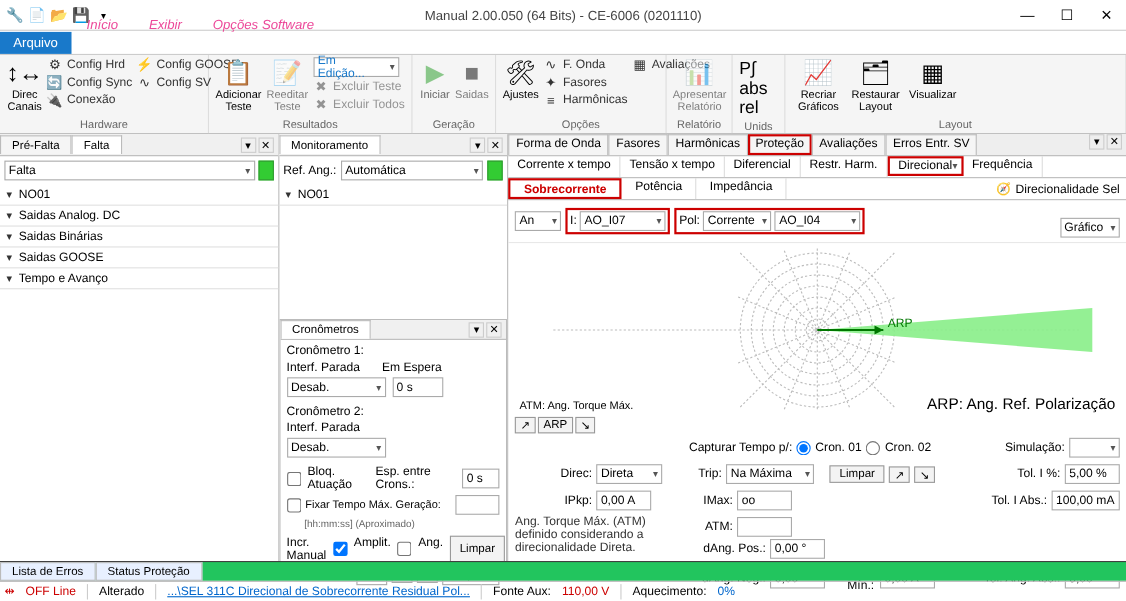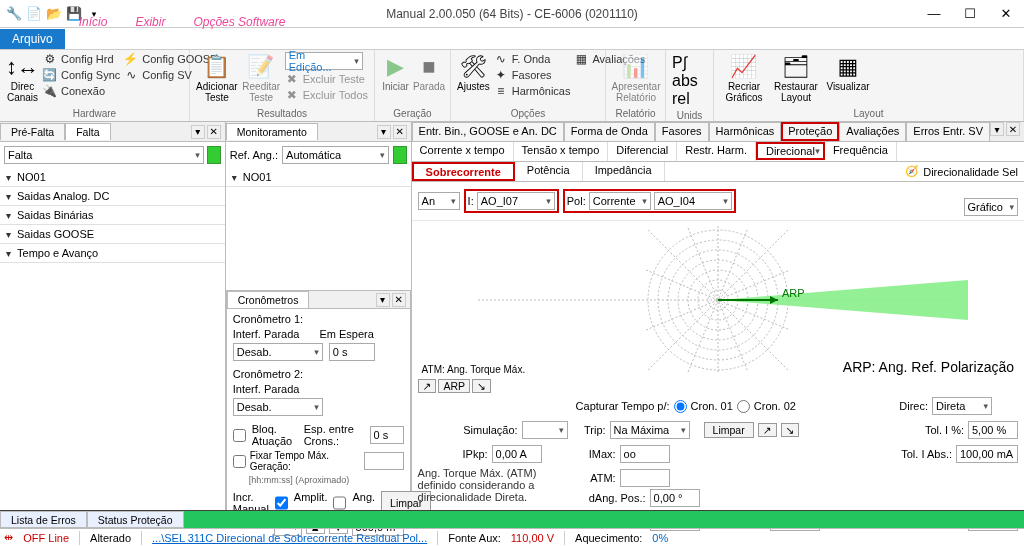--- a/index.html
+++ b/index.html
@@ -186,21 +186,21 @@
   </div>
 
   <div class="rgroup" style="width:76px;">
     <div class="rgroup-body">
       <div class="big-btn" style="opacity:.6;">
           <span class="ico" style="color:#4a4;">▶</span>
           <span class="lbl">Iniciar</span>
         </div>
       <div class="big-btn" style="width:30px;opacity:.5;">
           <span class="ico">■</span>
-          <span class="lbl">Parada</span>
+          <span class="lbl">Saidas</span>
         </div>
     </div>
     <div class="rgroup-title">Geração</div>
   </div>
 
   <div class="rgroup" style="width:155px;">
     <div class="rgroup-body">
       <div class="big-btn">
           <span class="ico">🛠</span>
           <span class="lbl">Ajustes</span>
@@ -382,21 +382,20 @@
           <span style="border:1px solid #aaa;padding:0 3px;">▼</span>
           <input class="inp" style="width: 52px;" value="500,0 m">
         </div>
       </div>
     </div>
   </div>
 
   <div class="col col-right" style="border-right:none;">
 
     <div class="right-tabs">
-      <div class="rt">Entr. Bin., GOOSE e An. DC</div>
       <div class="rt">Forma de Onda</div>
       <div class="rt">Fasores</div>
       <div class="rt">Harmônicas</div>
       <div class="rt boxed">Proteção</div>
       <div class="rt">Avaliações</div>
       <div class="rt">Erros Entr. SV</div>
       <div class="pane-close" style="margin-left:auto;">
           <span>▾</span>
           <span>✕</span>
         </div>
@@ -491,30 +490,30 @@
         <span>Capturar Tempo p/:</span>
         <label class="frow">
             <input type="radio" checked="" style="">
             <span>Cron. 01</span>
           </label>
         <label class="frow">
             <input type="radio" style="">
             <span>Cron. 02</span>
           </label>
       </div>
+      <div class="frow" style="justify-content:flex-end;">
+        <span>Simulação:</span>
+        <div class="sel" style="width:46px;"></div>
+      </div>
+
       <div class="frow">
           <span class="flabel">Direc:</span>
         <div class="sel" style="width:60px;">
             <span>Direta</span>
           </div>
-      </div>
-
-      <div class="frow" style="justify-content:flex-end;">
-        <span>Simulação:</span>
-        <div class="sel" style="width:46px;"></div>
       </div>
       <div class="frow">
         <span class="flabel" style="min-width:30px;">Trip:</span>
         <div class="sel" style="width:80px;">
             <span>Na Máxima</span>
           </div>
         <button class="btn" style="margin-left:10px;">Limpar</button>
         <span class="btn" style="padding:0 4px;">↗</span>
         <span class="btn" style="padding:0 4px;">↘</span>
       </div>

